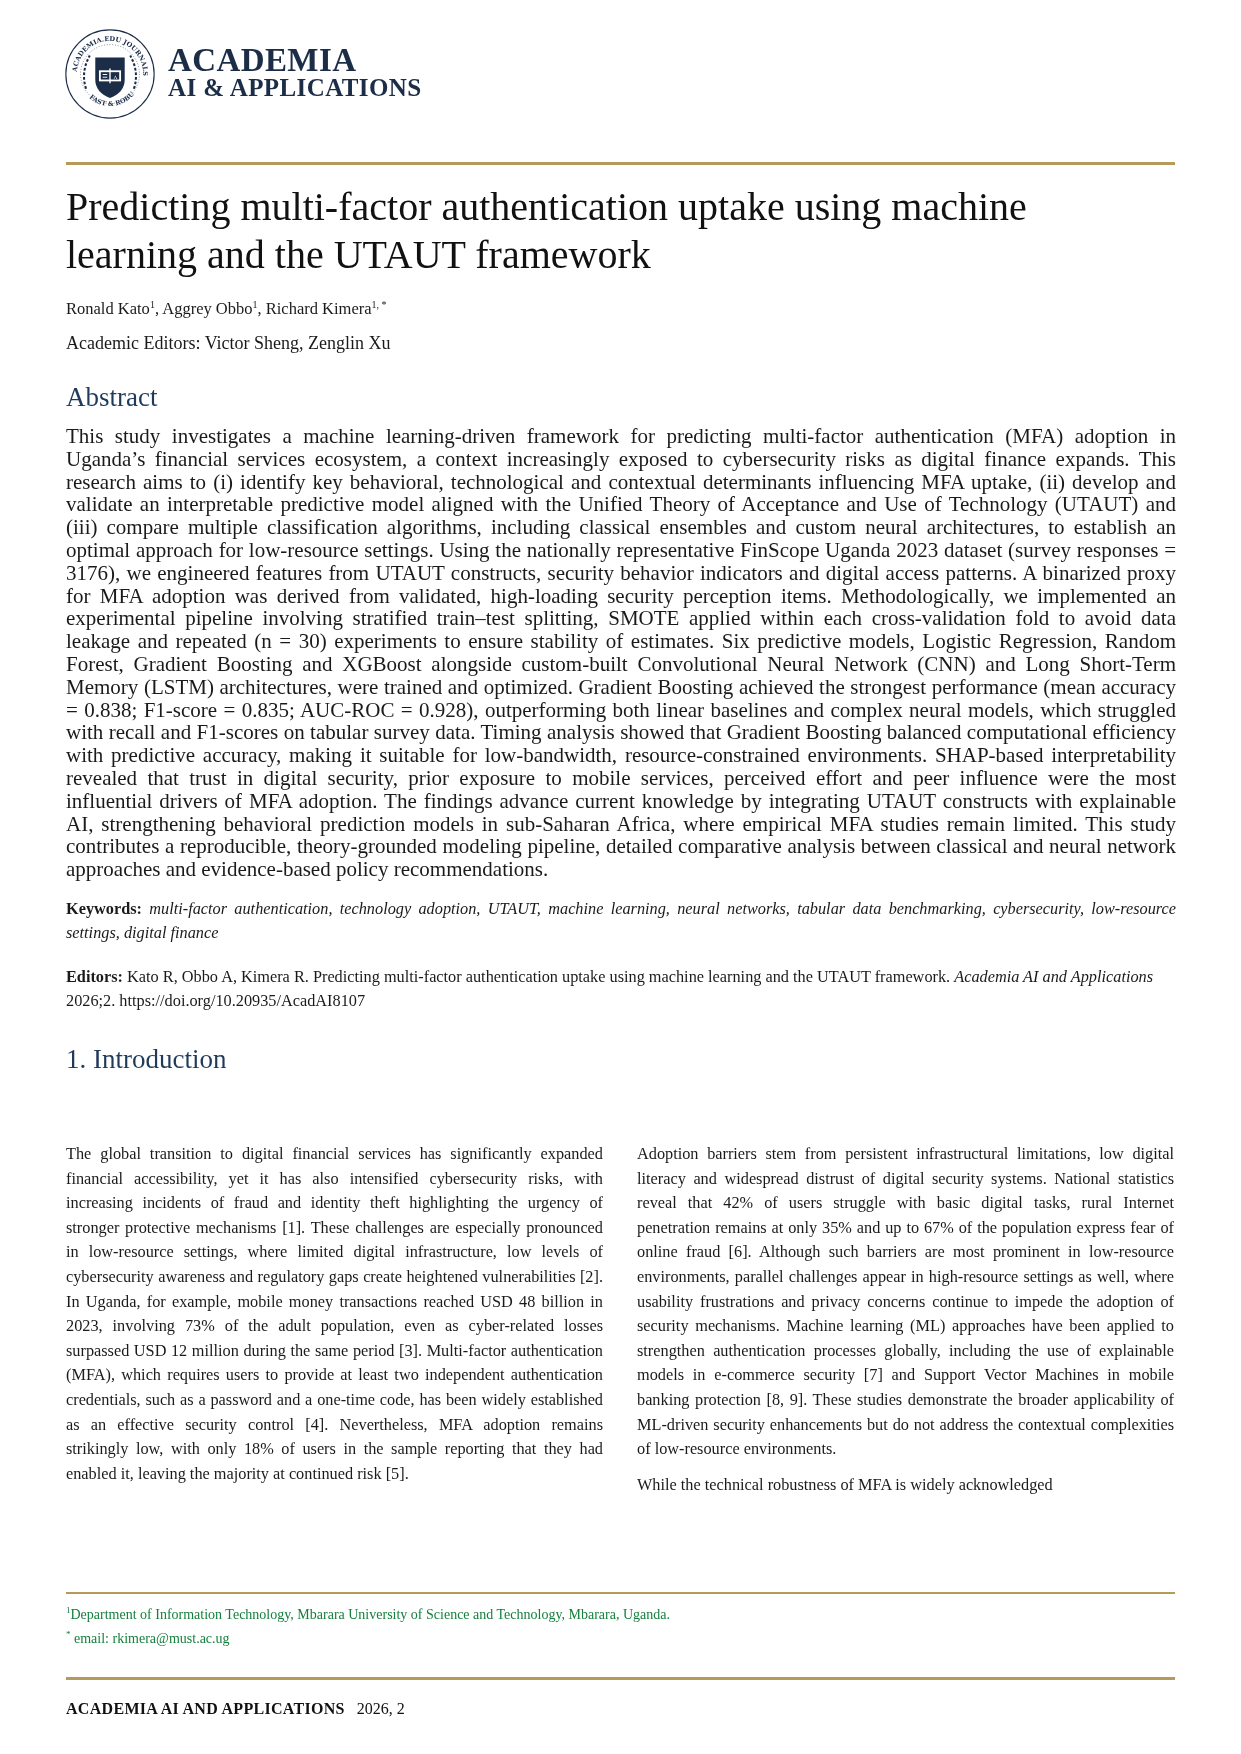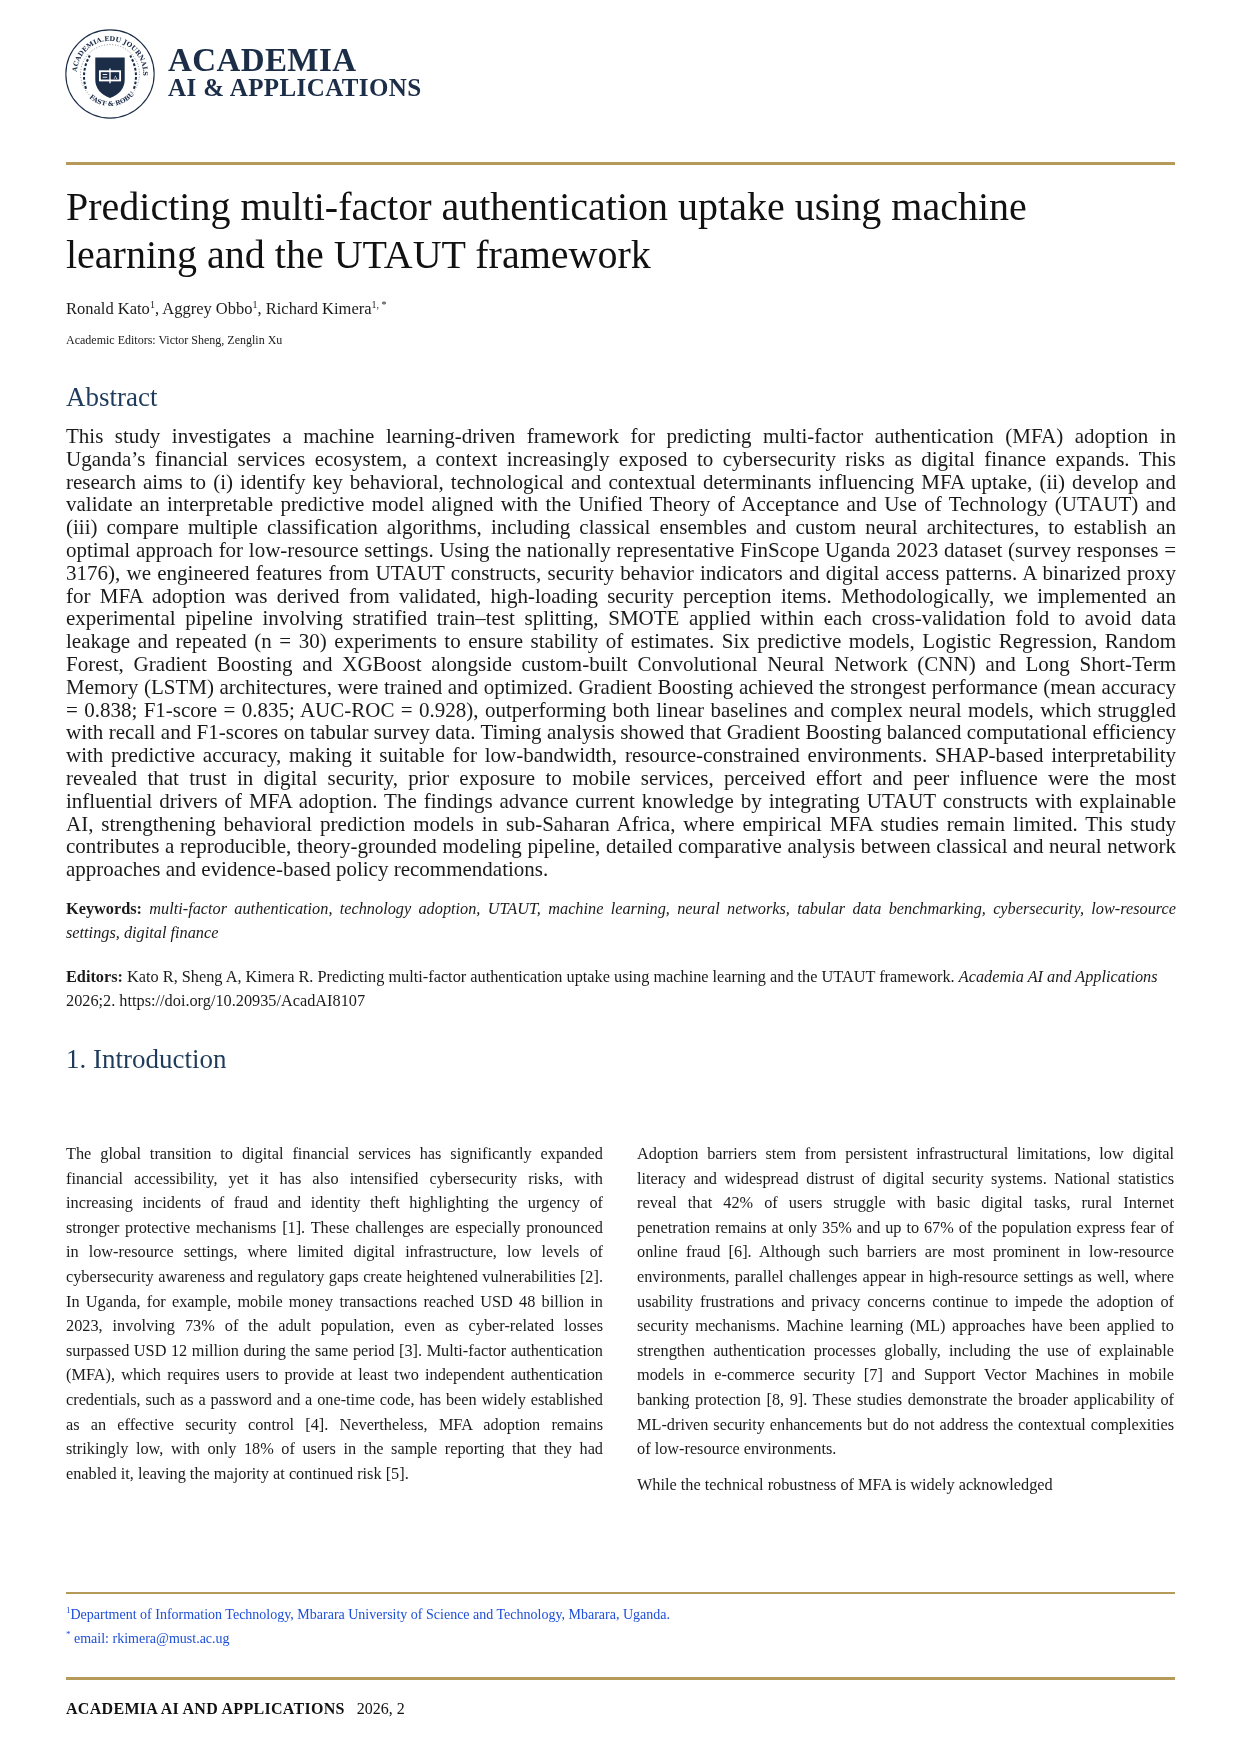--- a/index.html
+++ b/index.html
@@ -21,39 +21,39 @@
   .meta { position: absolute; right: 66px; top: 58px; text-align: right; font-family: "Liberation Serif", serif; font-size: 15.5px; line-height: 22px; color: #1a1a1a; }
 
   .rule { position: absolute; left: 66px; width: 1109px; height: 3px; background: #b59a5a; }
   .rule.top { top: 162px; }
   .rule.foot1 { top: 1592px; height: 2px; }
   .rule.foot2 { top: 1677px; height: 3px; }
 
   .title { position: absolute; left: 66px; top: 183px; width: 1100px; font-family: "Liberation Serif", serif; font-size: 40px; line-height: 48px; color: #111; font-weight: normal; }
   .authors { position: absolute; left: 66px; top: 299px; font-family: "Liberation Serif", serif; font-size: 16.5px; color: #1a1a1a; }
   .authors sup { font-size: 10px; vertical-align: super; line-height: 0; }
-  .editors { position: absolute; left: 66px; top: 333px; font-family: "Liberation Serif", serif; font-size: 12px; color: #1a1a1a; }
+  .editors { position: absolute; left: 66px; top: 333px; font-family: "Liberation Serif", serif; font-size: 18px; color: #1a1a1a; }
 
   .h-abstract { position: absolute; left: 66px; top: 382px; font-family: "Liberation Serif", serif; font-size: 27px; color: #1f3b5c; font-weight: normal; }
   .abstract { position: absolute; left: 66px; top: 425px; width: 1110px; font-family: "Liberation Serif", serif; font-size: 21px; line-height: 22.8px; text-align: justify; color: #1a1a1a; }
 
   .keywords { position: absolute; left: 66px; top: 897px; width: 1110px; font-family: "Liberation Serif", serif; font-size: 16.3px; line-height: 24px; text-align: justify; }
   .keywords .lbl, .citation .lbl { font-weight: bold; }
   .keywords .kw { font-style: italic; }
   .citation { position: absolute; left: 66px; top: 965px; width: 1110px; font-family: "Liberation Serif", serif; font-size: 16.3px; line-height: 24px; }
   .citation .j { font-style: italic; }
 
   .h-intro { position: absolute; left: 66px; top: 1044px; font-family: "Liberation Serif", serif; font-size: 27px; color: #1f3b5c; font-weight: normal; }
 
   .col { position: absolute; top: 1142px; width: 537px; font-family: "Liberation Serif", serif; font-size: 16.3px; line-height: 24.6px; text-align: justify; color: #1a1a1a; hyphens: manual; }
   .col.left { left: 66px; }
   .col.right { left: 637px; }
   .col p + p { margin-top: 11px; }
 
-  .fn { position: absolute; left: 66px; font-family: "Liberation Serif", serif; font-size: 14px; color: #1d4ed8; text-align: right; }
+  .fn { position: absolute; left: 66px; font-family: "Liberation Serif", serif; font-size: 14px; color: #15803d; text-align: right; }
   .fn.a { top: 1607px; }
   .fn.b { top: 1631px; }
   .fn sup { font-size: 9px; vertical-align: super; line-height: 0; }
 
   .footer-left { position: absolute; left: 66px; top: 1700px; font-family: "Liberation Serif", serif; font-size: 16px; color: #111; }
   .footer-left .jn { font-weight: bold; letter-spacing: 0.3px; }
   .footer-left .yr { margin-left: 12px; }
   .footer-right { position: absolute; right: 66px; top: 1783px; font-family: Liberation Serif, serif; font-size: 16px; font-weight: bold; color: #111; }
 </style>
 </head>
@@ -106,21 +106,21 @@
   <h2 class="h-abstract">Abstract</h2>
   <p class="abstract">This study investigates a machine learning-driven framework for predicting multi-factor authentication (MFA) adoption in Uganda’s financial services ecosystem, a context increasingly exposed to cybersecurity risks as digital finance expands. This research aims to (i) identify key behavioral, technological and contextual determinants influencing MFA uptake, (ii) develop and validate an interpretable predictive model aligned with the Unified Theory of Acceptance and Use of Technology (UTAUT) and (iii) compare multiple classification algorithms, including classical ensembles and custom neural architectures, to establish an optimal approach for low-resource settings. Using the nationally representative FinScope Uganda 2023 dataset (survey responses = 3176), we engineered features from UTAUT constructs, security behavior indicators and digital access patterns. A binarized proxy for MFA adoption was derived from validated, high-loading security perception items. Methodologically, we implemented an experimental pipeline involving stratified train–test splitting, SMOTE applied within each cross-validation fold to avoid data leakage and repeated (n = 30) experiments to ensure stability of estimates. Six predictive models, Logistic Regression, Random Forest, Gradient Boosting and XGBoost alongside custom-built Convolutional Neural Network (CNN) and Long Short-Term Memory (LSTM) architectures, were trained and optimized. Gradient Boosting achieved the strongest performance (mean accuracy = 0.838; F1-score = 0.835; AUC-ROC = 0.928), outperforming both linear baselines and complex neural models, which struggled with recall and F1-scores on tabular survey data. Timing analysis showed that Gradient Boosting balanced computational efficiency with predictive accuracy, making it suitable for low-bandwidth, resource-constrained environments. SHAP-based interpretability revealed that trust in digital security, prior exposure to mobile services, perceived effort and peer influence were the most influential drivers of MFA adoption. The findings advance current knowledge by integrating UTAUT constructs with explainable AI, strengthening behavioral prediction models in sub-Saharan Africa, where empirical MFA studies remain limited. This study contributes a reproducible, theory-grounded modeling pipeline, detailed comparative analysis between classical and neural network approaches and evidence-based policy recommendations.</p>
 
   <p class="keywords">
     <span class="lbl">Keywords:</span>
     <span class="kw">multi-factor authentication, technology adoption, UTAUT, machine learning, neural networks, tabular data benchmarking, cybersecurity, low-resource settings, digital finance</span>
   </p>
 
   <p class="citation">
     <span class="lbl">Editors:</span>
-    <span>Kato R, Sheng A, Kimera R. Predicting multi-factor authentication uptake using machine learning and the UTAUT framework.</span>
+    <span>Kato R, Obbo A, Kimera R. Predicting multi-factor authentication uptake using machine learning and the UTAUT framework.</span>
     <span class="j">Academia AI and Applications</span>
     <span>2026;2. https://doi.org/10.20935/AcadAI8107</span>
   </p>
 
   <h2 class="h-intro">1. Introduction</h2>
 
   <div class="col left">
     <p>The global transition to digital financial services has significantly expanded financial accessibility, yet it has also intensified cy­bersecurity risks, with increasing incidents of fraud and iden­tity theft highlighting the urgency of stronger protective mech­anisms [1]. These challenges are especially pronounced in low-resource settings, where limited digital infrastructure, low levels of cybersecurity awareness and regulatory gaps create height­ened vulnerabilities [2]. In Uganda, for example, mobile money transactions reached USD 48 billion in 2023, involving 73% of the adult population, even as cyber-related losses surpassed USD 12 million during the same period [3]. Multi-factor authentication (MFA), which requires users to provide at least two independent authentication credentials, such as a password and a one-time code, has been widely established as an effective security control [4]. Nevertheless, MFA adoption remains strikingly low, with only 18% of users in the sample reporting that they had enabled it, leaving the majority at continued risk [5].</p>
   </div>
   <div class="col right">

